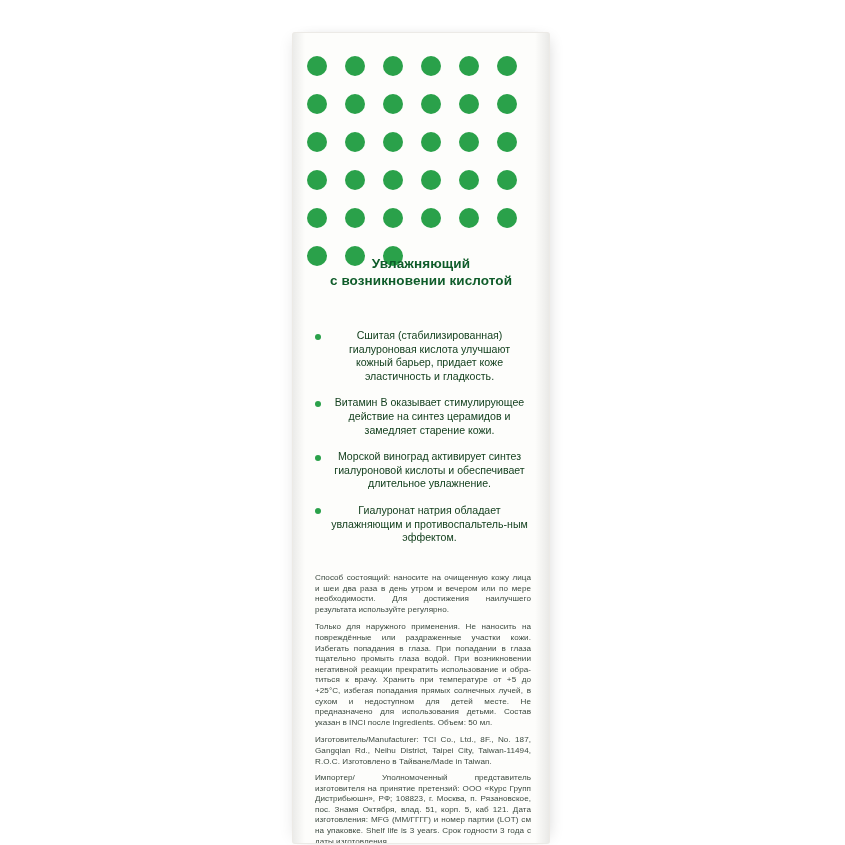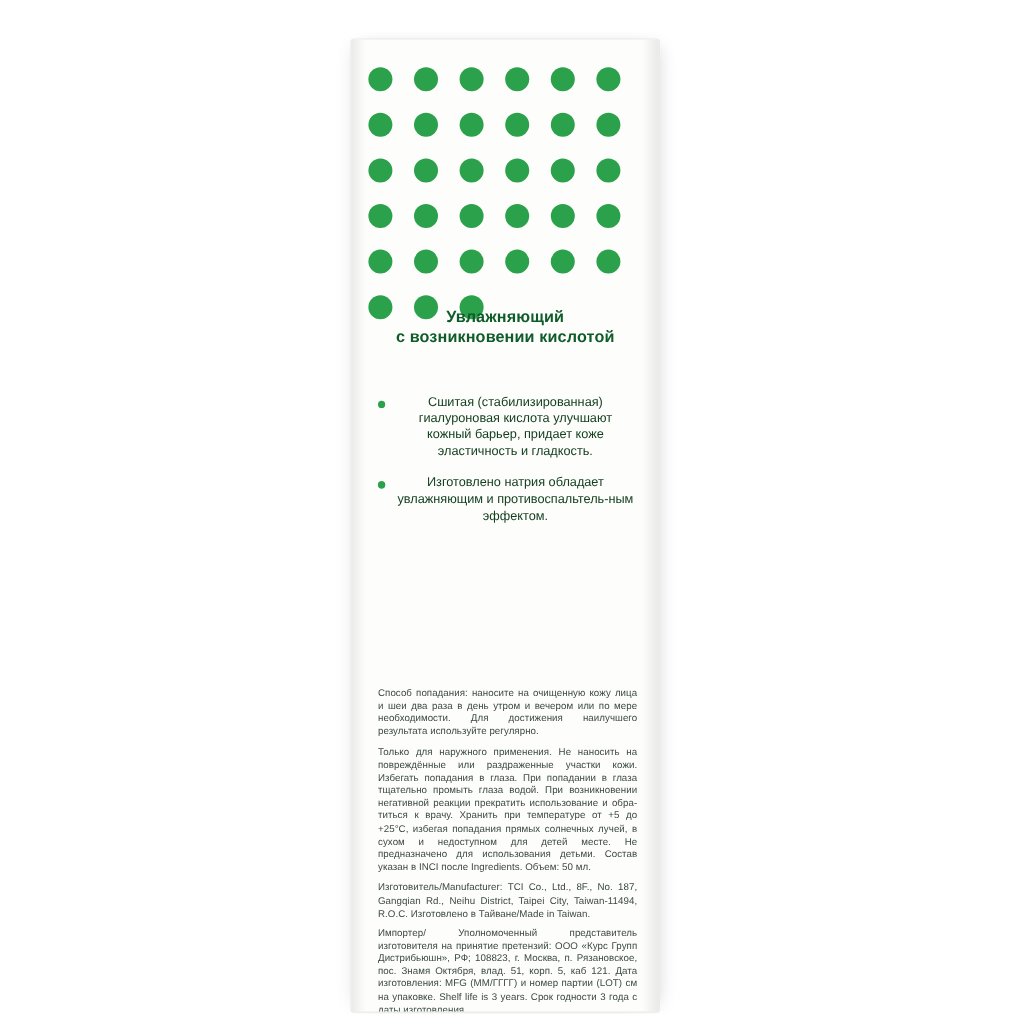--- a/index.html
+++ b/index.html
@@ -175,28 +175,33 @@
       <div>с возникновении кислотой</div>
     </div>
 
     <div class="bullets">
       <div class="bullet">
         <span class="marker"></span>
         <span>Сшитая (стабилизированная) гиалуроновая кислота улучшают кожный барьер, придает коже эластичность и гладкость.</span>
       </div>
       <div class="bullet">
         <span class="marker"></span>
-      </div>
-      <div class="bullet">
-        <span class="marker"></span>
-        <span>Изготовлено натрия обладает увлажняющим и противоспальтель-ным эффектом.</span>
+        <span>Витамин B оказывает стимулирующее действие на синтез церамидов и замедляет старение кожи.</span>
+      </div>
+      <div class="bullet">
+        <span class="marker"></span>
+        <span>Морской виноград активирует синтез гиалуроновой кислоты и обеспечивает длительное увлажнение.</span>
+      </div>
+      <div class="bullet">
+        <span class="marker"></span>
+        <span>Гиалуронат натрия обладает увлажняющим и противоспальтель-ным эффектом.</span>
       </div>
     </div>
 
     <div class="fineprint">
-      <div class="fp">Способ попадания: наносите на очищенную кожу лица и шеи два раза в день утром и вечером или по мере необходимости. Для достижения наилучшего результата используйте регулярно.</div>
+      <div class="fp">Способ состоящий: наносите на очищенную кожу лица и шеи два раза в день утром и вечером или по мере необходимости. Для достижения наилучшего результата используйте регулярно.</div>
       <div class="fp">Только для наружного применения. Не наносить на повреждённые или раздраженные участки кожи. Избегать попадания в глаза. При попадании в глаза тщательно промыть глаза водой. При возникновении негативной реакции прекратить использование и обра-титься к врачу. Хранить при температуре от +5 до +25°С, избегая попадания прямых солнечных лучей, в сухом и недоступном для детей месте. Не предназначено для использования детьми. Состав указан в INCI после Ingredients. Объем: 50 мл.</div>
       <div class="fp tight">Изготовитель/Manufacturer: TCI Co., Ltd., 8F., No. 187, Gangqian Rd., Neihu District, Taipei City, Taiwan-11494, R.O.C. Изготовлено в Тайване/Made in Taiwan.</div>
       <div class="fp">Импортер/ Уполномоченный представитель изготовителя на принятие претензий: ООО «Курс Групп Дистрибьюшн», РФ; 108823, г. Москва, п. Рязановское, пос. Знамя Октября, влад. 51, корп. 5, каб 121. Дата изготовления: MFG (ММ/ГГГГ) и номер партии (LOT) см на упаковке.  Shelf life is 3 years. Срок годности 3 года с даты изготовления.</div>
     </div>
 
   </div>
 </div>
 
 </body></html>

